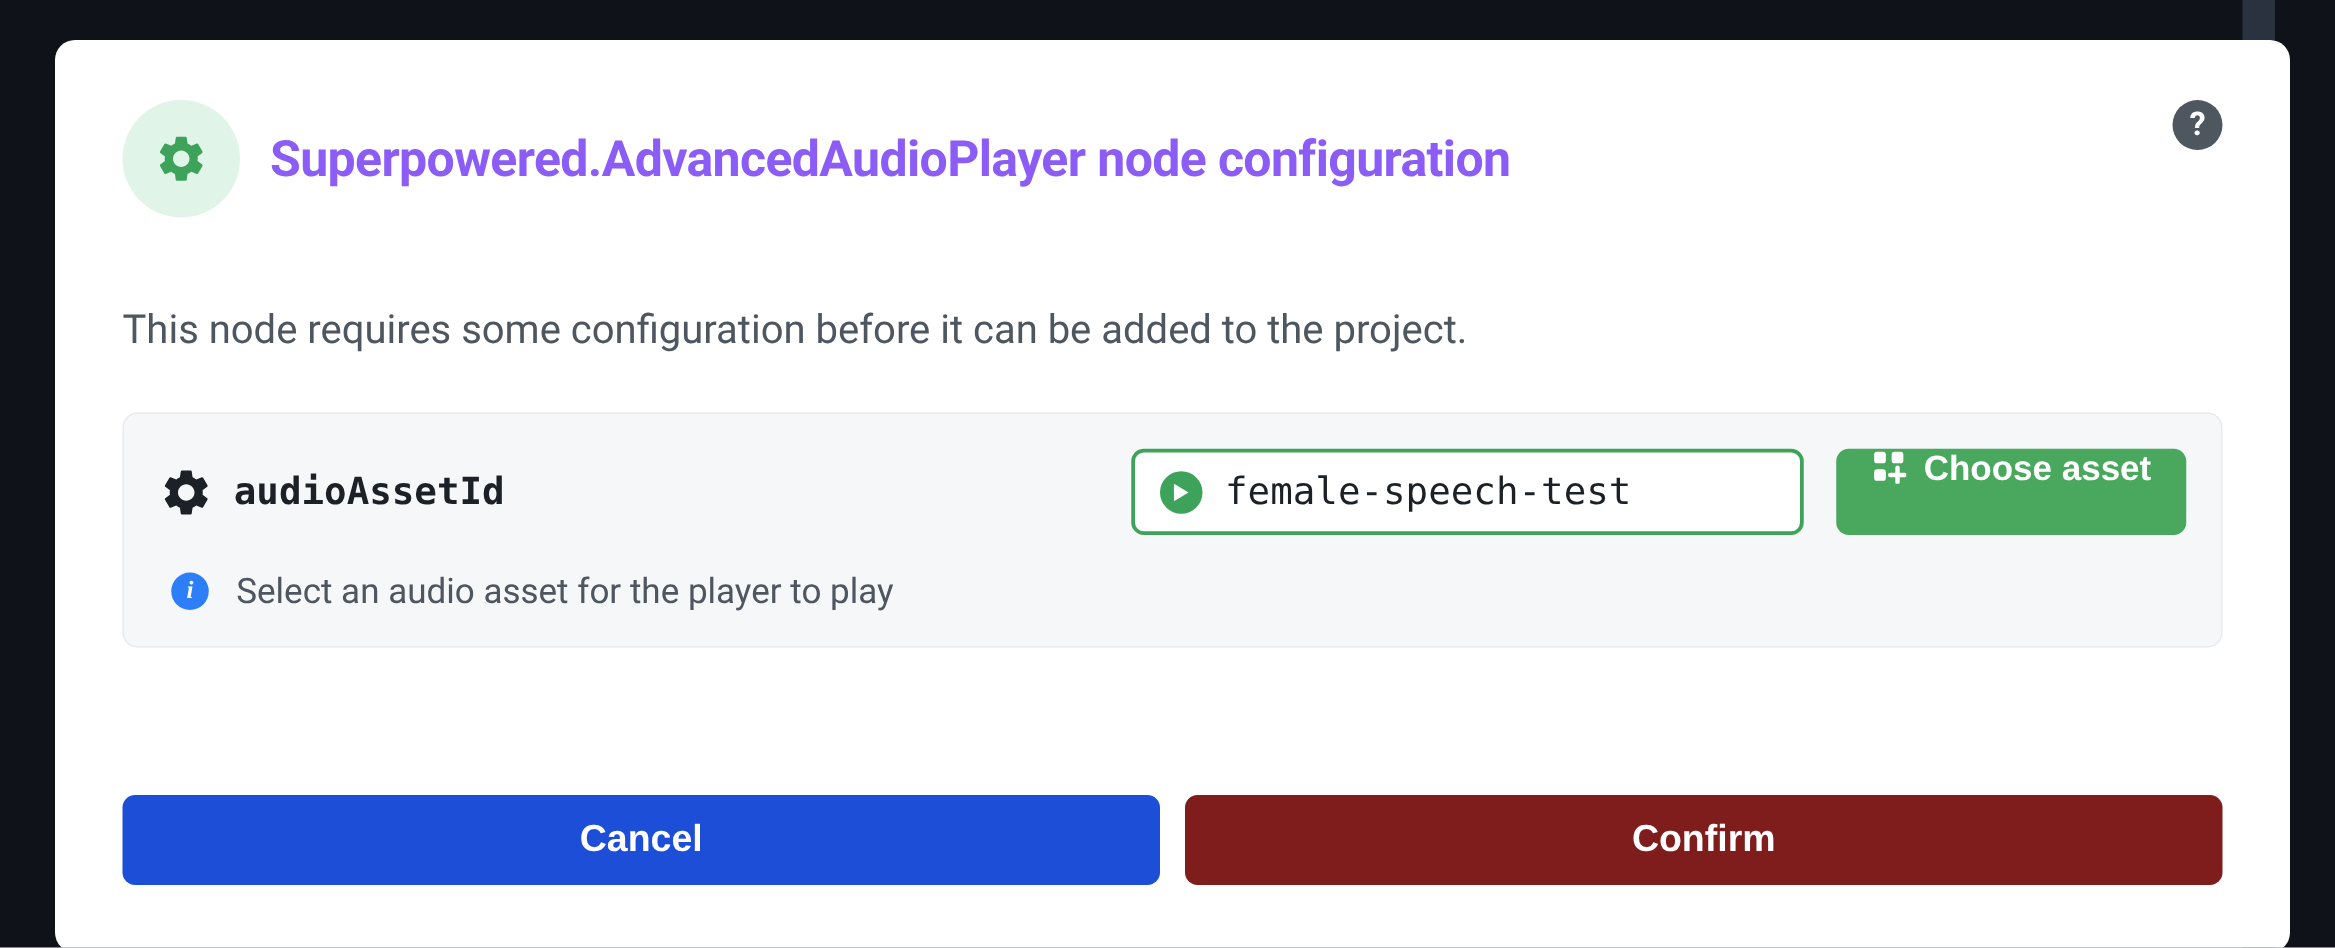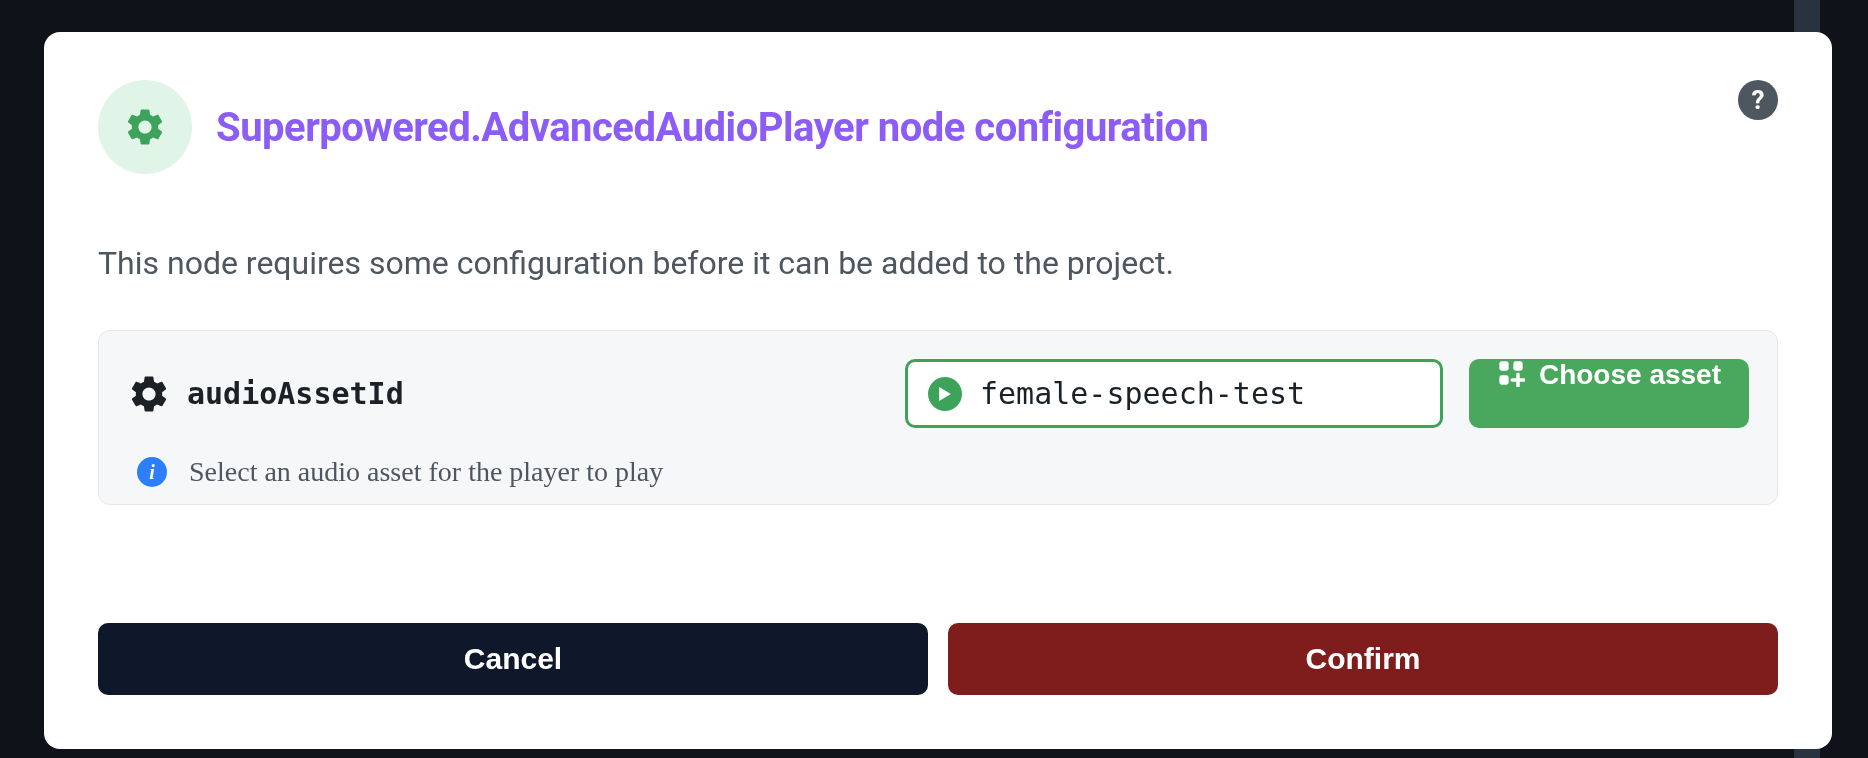--- a/index.html
+++ b/index.html
@@ -64,21 +64,21 @@
     }
     .description {
       font-size: 32px;
       color: #4e5660;
       margin-bottom: 48px;
     }
     .config-panel {
       background: #f6f7f9;
       border: 1px solid #e4e7ec;
       border-radius: 12px;
-      padding: 28px 28px 16px 28px;
+      padding: 28px 28px 28px 28px;
     }
     .config-row {
       display: flex;
       align-items: center;
       gap: 18px;
     }
     .config-label-group {
       display: flex;
       align-items: center;
       gap: 16px;
@@ -152,41 +152,40 @@
       justify-content: center;
       font-size: 20px;
       font-weight: 700;
       font-style: italic;
       font-family: Georgia, serif;
       flex-shrink: 0;
     }
     .info-text {
       font-size: 28px;
       color: #4e5660;
-      font-family: Liberation Serif, serif;
     }
     .button-row {
       display: flex;
       gap: 20px;
       margin-top: 118px;
     }
     .btn {
       flex: 1;
       height: 72px;
       border: none;
       border-radius: 10px;
       font-size: 30px;
       font-weight: 600;
       cursor: pointer;
       display: flex;
       align-items: center;
       justify-content: center;
     }
     .btn-cancel {
-      background: #0f172a;
+      background: #1d4ed8;
       color: #ffffff;
     }
     .btn-confirm {
       background: #7f1d1d;
       color: #ffffff;
     }
     .vertical-bar {
       position: absolute;
       top: 0;
       right: 48px;

